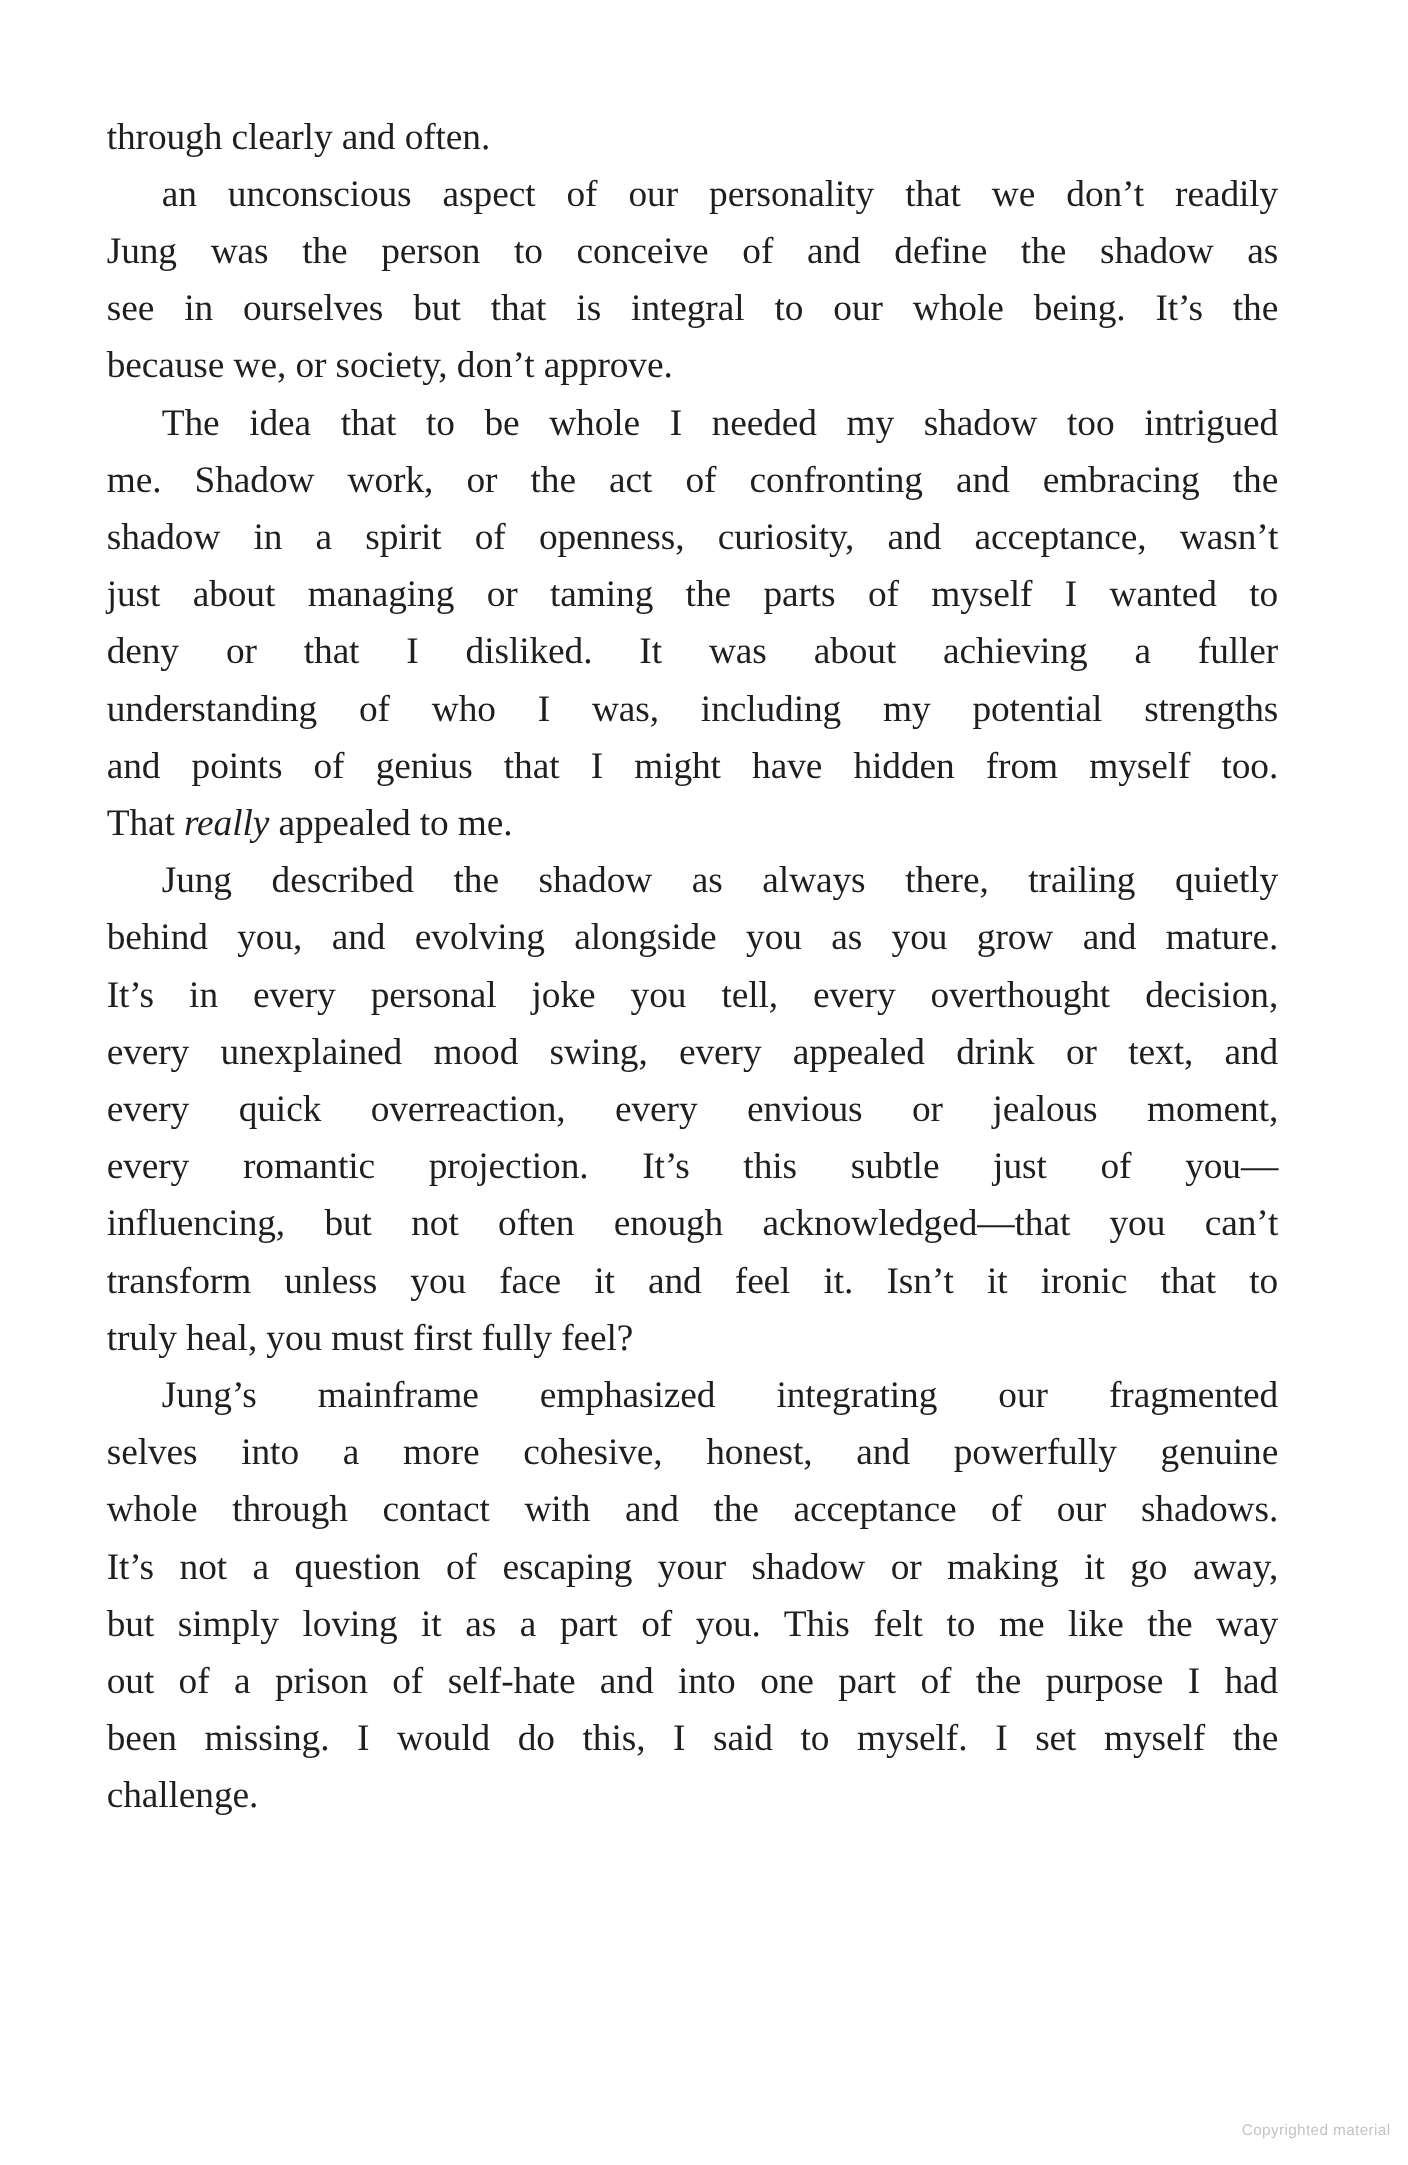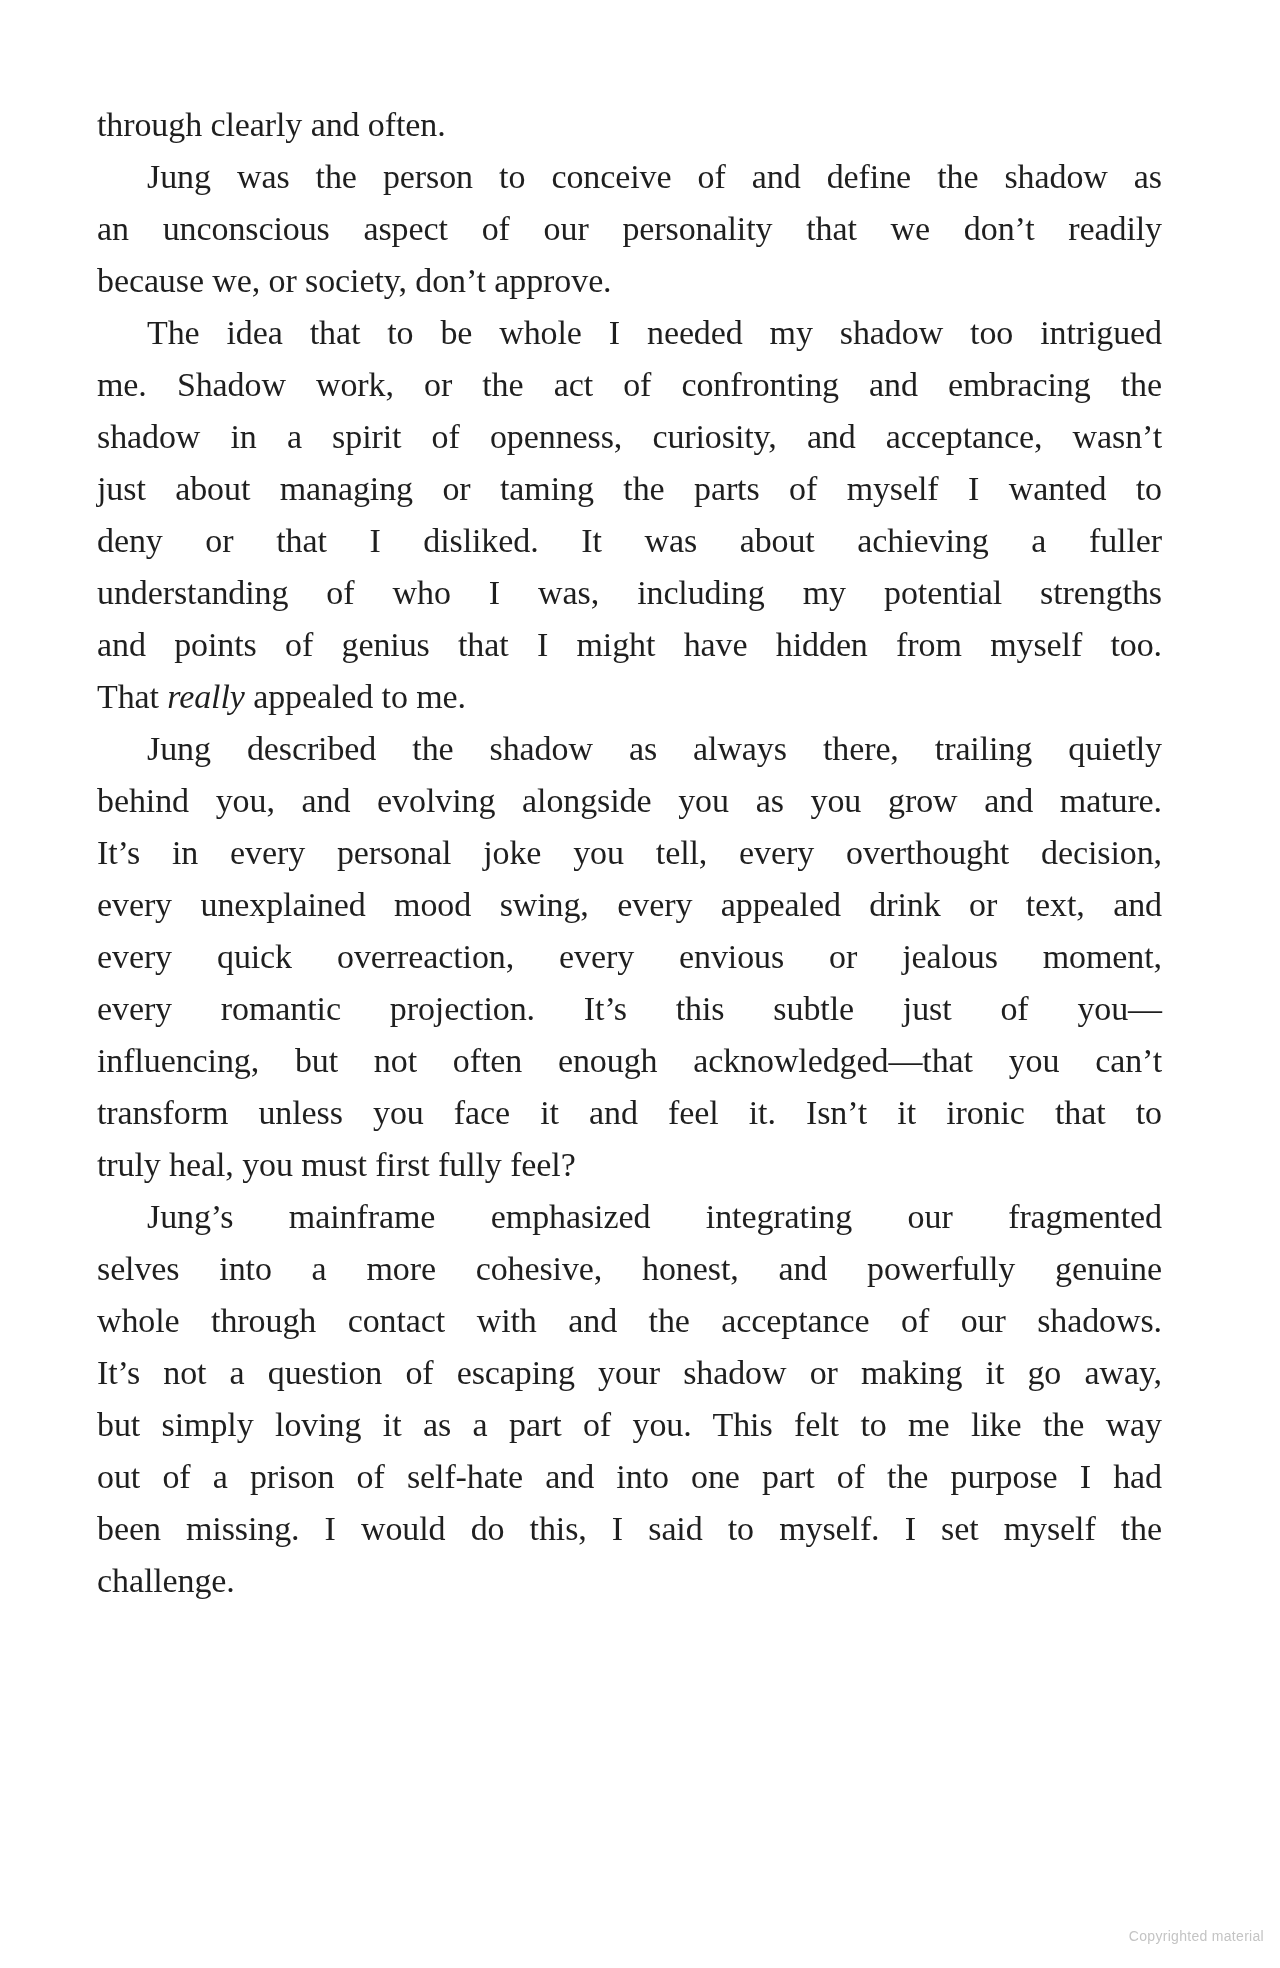--- a/index.html
+++ b/index.html
@@ -61,22 +61,23 @@
 </style>
 </head>
 <body>
 
 <div class="page">
   <main class="text-block" id="text-block">
       <div class="paragraph">
         <div class="line last"><span>through clearly and often.</span></div>
       </div>
       <div class="paragraph indent">
+        <div class="line"><span>an unconscious aspect of our personality that we don’t readily</span></div>
         <div class="line"><span>Jung was the person to conceive of and define the shadow as</span></div>
-        <div class="line"><span>an unconscious aspect of our personality that we don’t readily</span></div>
+        <div class="line"><span>see in ourselves but that is integral to our whole being. It’s the</span></div>
         <div class="line last"><span>because we, or society, don’t approve.</span></div>
       </div>
       <div class="paragraph indent">
         <div class="line"><span>The idea that to be whole I needed my shadow too intrigued</span></div>
         <div class="line"><span>me. Shadow work, or the act of confronting and embracing the</span></div>
         <div class="line"><span>shadow in a spirit of openness, curiosity, and acceptance, wasn’t</span></div>
         <div class="line"><span>just about managing or taming the parts of myself I wanted to</span></div>
         <div class="line"><span>deny or that I disliked. It was about achieving a fuller</span></div>
         <div class="line"><span>understanding of who I was, including my potential strengths</span></div>
         <div class="line"><span>and points of genius that I might have hidden from myself too.</span></div>

